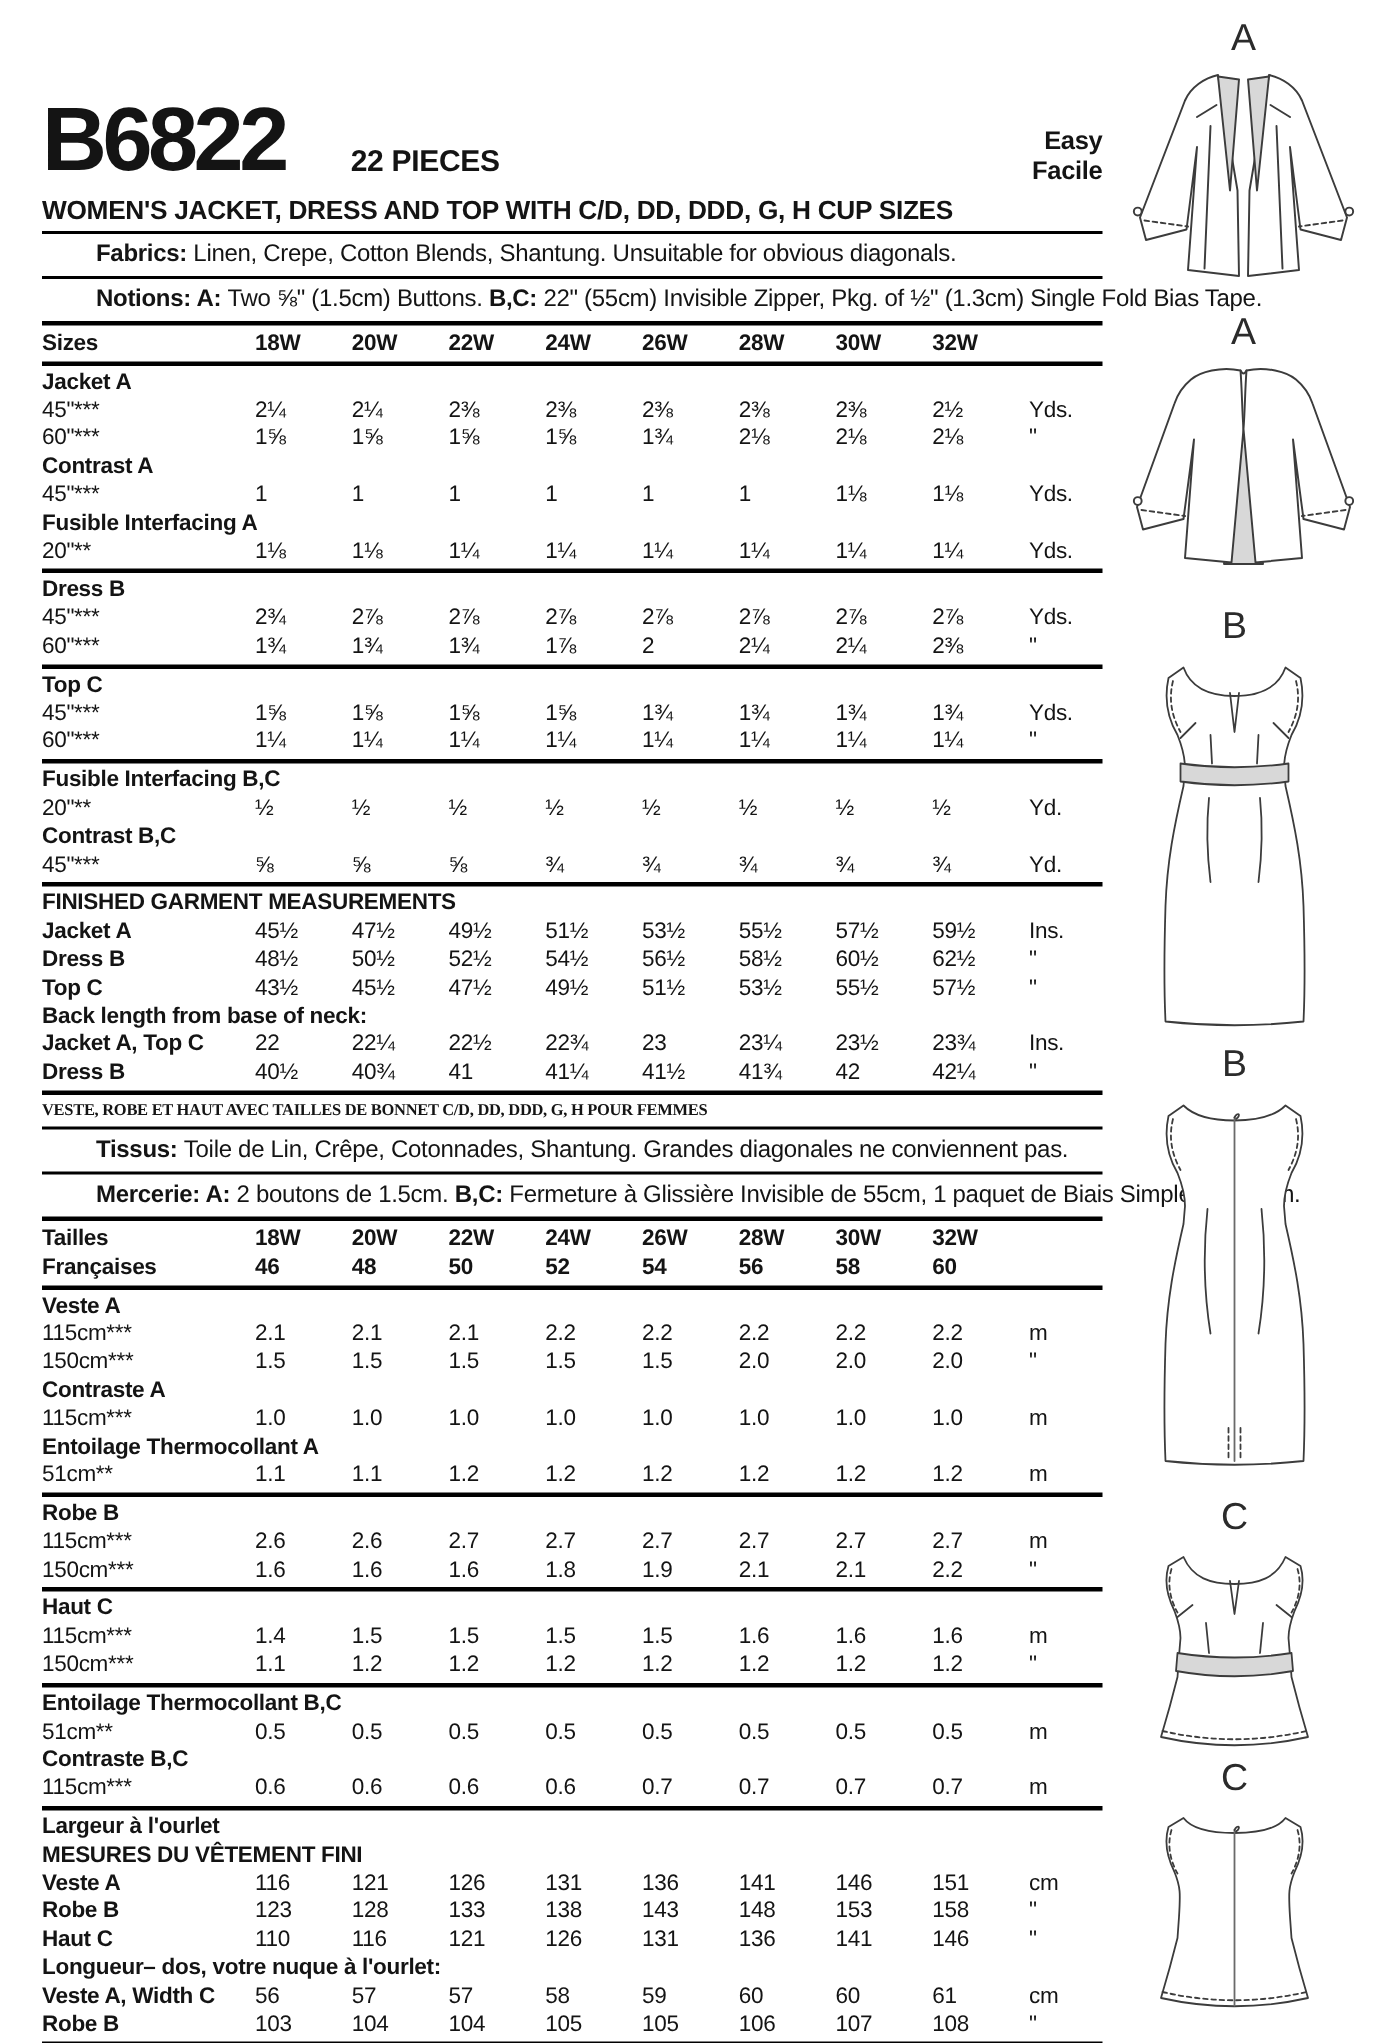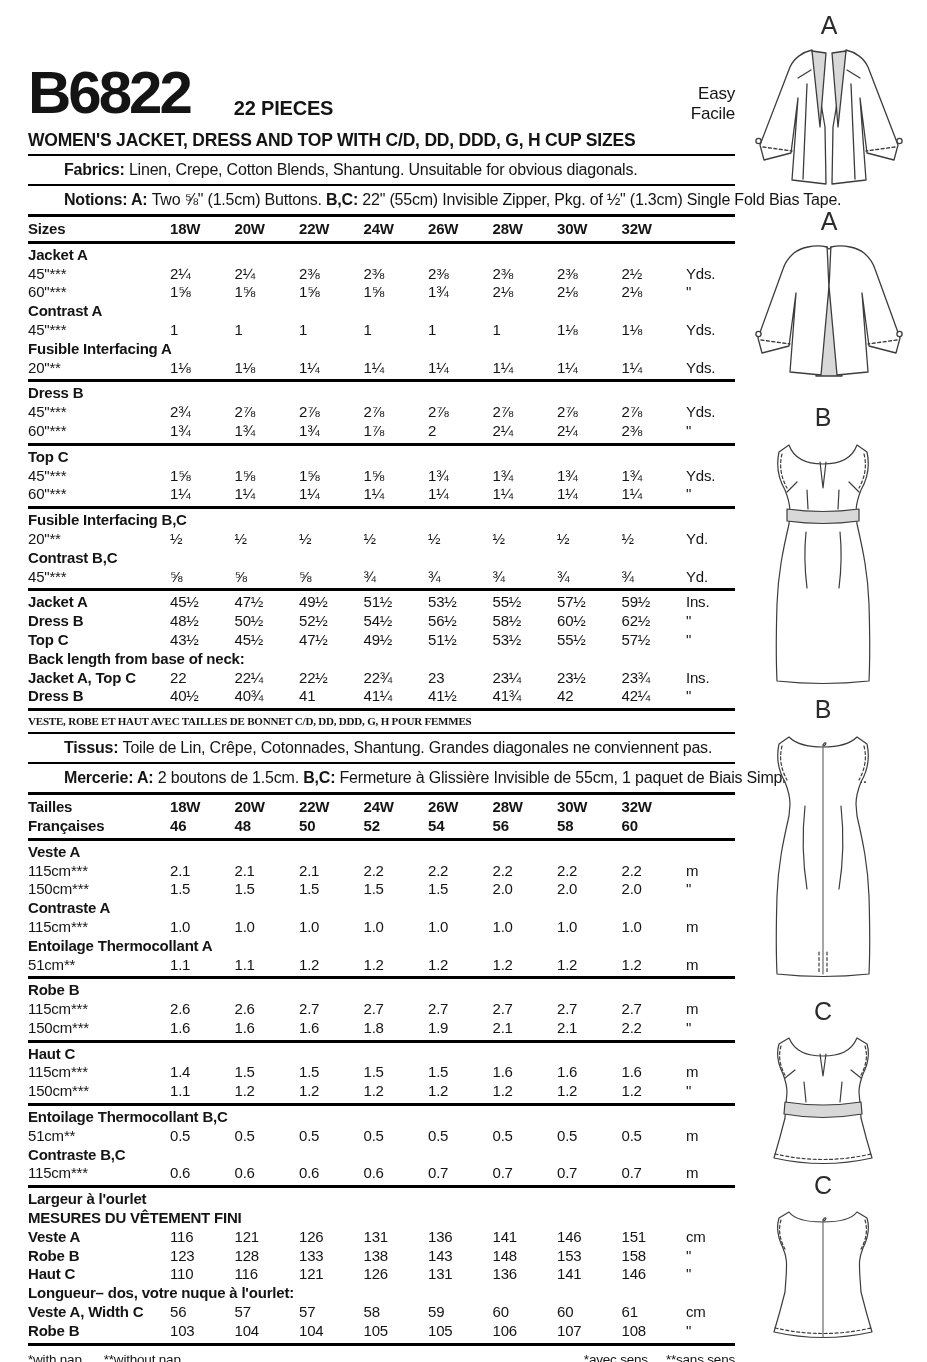--- a/index.html
+++ b/index.html
@@ -7,21 +7,21 @@
     width:927px;height:1362px;background:#ffffff;color:#141414;
     font-family:"Liberation Sans", sans-serif;
     position:relative;overflow:hidden;letter-spacing:-0.2px;
   }
   .content{position:absolute;left:28px;top:10px;width:707px;}
   .b{font-weight:bold;}
   
   .hdr{display:flex;align-items:center;height:70px;margin-top:48px;}
   .pattern-number{font-size:60px;font-weight:bold;letter-spacing:-3px;line-height:62px;}
   .pieces{font-size:20px;font-weight:600;margin:30px 0 0 44px;white-space:nowrap;}
-  .difficulty{margin-left:auto;text-align:right;font-size:17px;font-weight:normal;line-height:20px;margin-top:22px;}
+  .difficulty{margin-left:auto;text-align:right;font-size:17px;font-weight:bold;line-height:20px;margin-top:22px;}
   .title{font-size:17.5px;font-weight:bold;margin-top:2px;white-space:nowrap;}
   .hrule{border:0;border-top:2px solid #000;margin:3px 0;}
   .hrule.thick{border-top:3px solid #000;}
   .info{font-size:16px;padding:2px 0 2px;white-space:nowrap;margin-left:36px;}
   .fheading{font-size:11px;font-weight:bold;padding:2px 0;white-space:nowrap;font-family:Liberation Serif, serif;}
   
   .ttable{--rh:18.8px;font-size:15px;}
   .trow{display:grid;grid-template-columns:142px repeat(8,64.5px) 1fr;line-height:var(--rh);}
   .trow .tlabel{white-space:nowrap;}
   .trow.section .tlabel{grid-column:1 / -1;font-weight:bold;}
@@ -211,20 +211,23 @@
         <div class="tcell">⅝</div>
         <div class="tcell">⅝</div>
         <div class="tcell">¾</div>
         <div class="tcell">¾</div>
         <div class="tcell">¾</div>
         <div class="tcell">¾</div>
         <div class="tcell">¾</div>
         <div class="tunit">Yd.</div>
       </div>
       <div class="trule"></div>
+      <div class="trow section">
+        <div class="tlabel">FINISHED GARMENT MEASUREMENTS</div>
+      </div>
       <div class="trow bolddata">
         <div class="tlabel">Jacket A</div>
         <div class="tcell">45½</div>
         <div class="tcell">47½</div>
         <div class="tcell">49½</div>
         <div class="tcell">51½</div>
         <div class="tcell">53½</div>
         <div class="tcell">55½</div>
         <div class="tcell">57½</div>
         <div class="tcell">59½</div>

